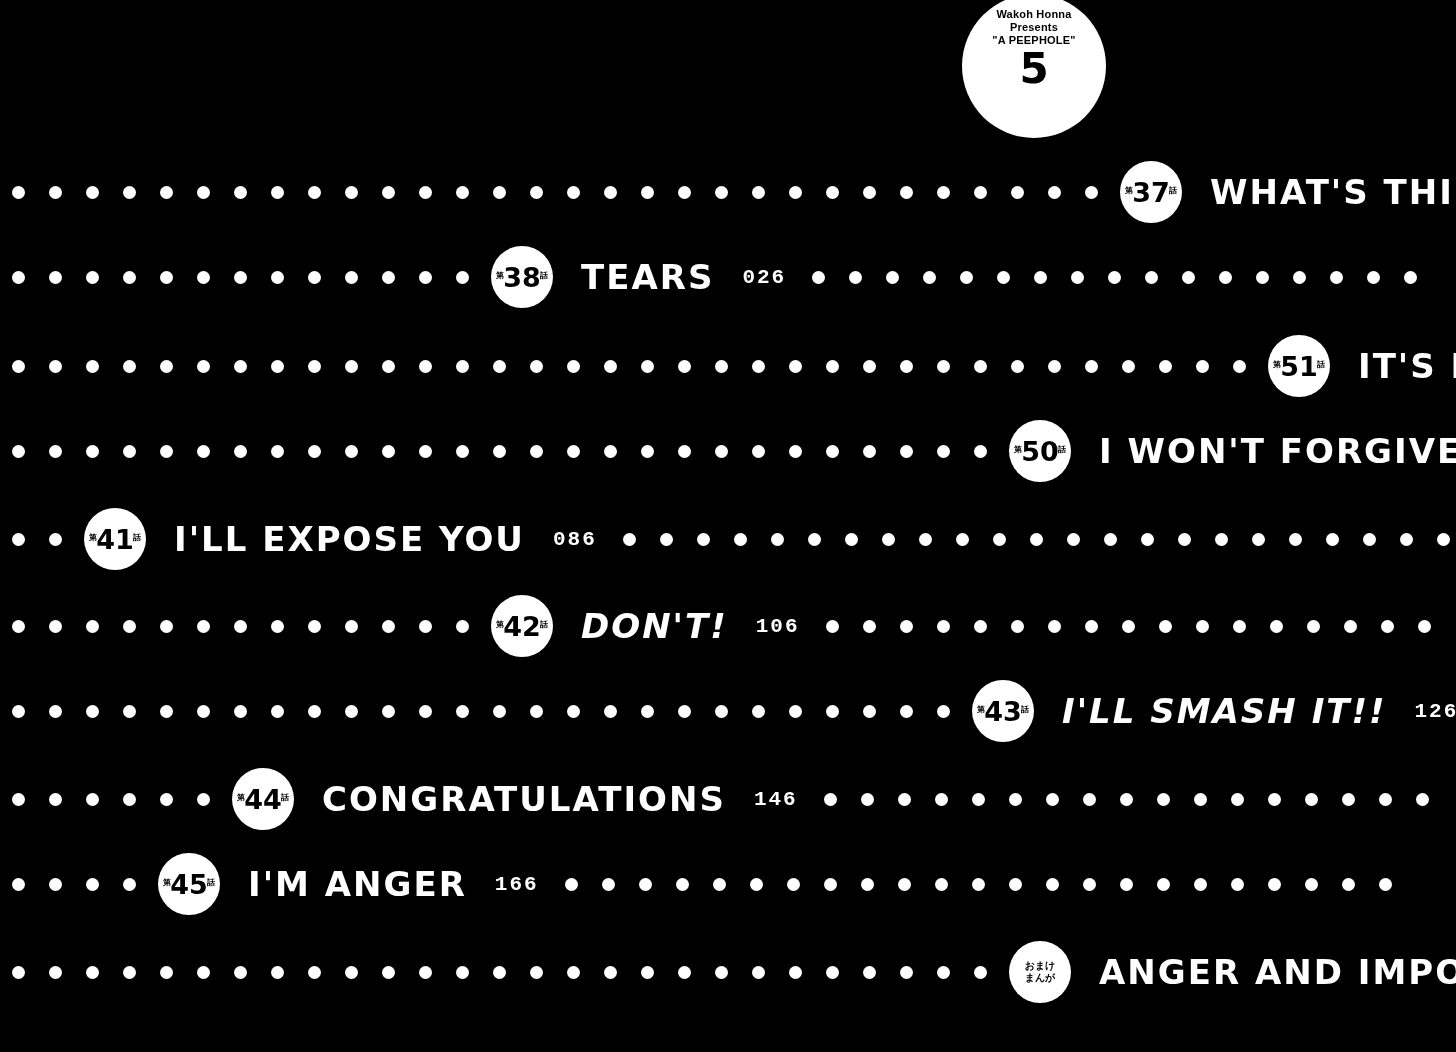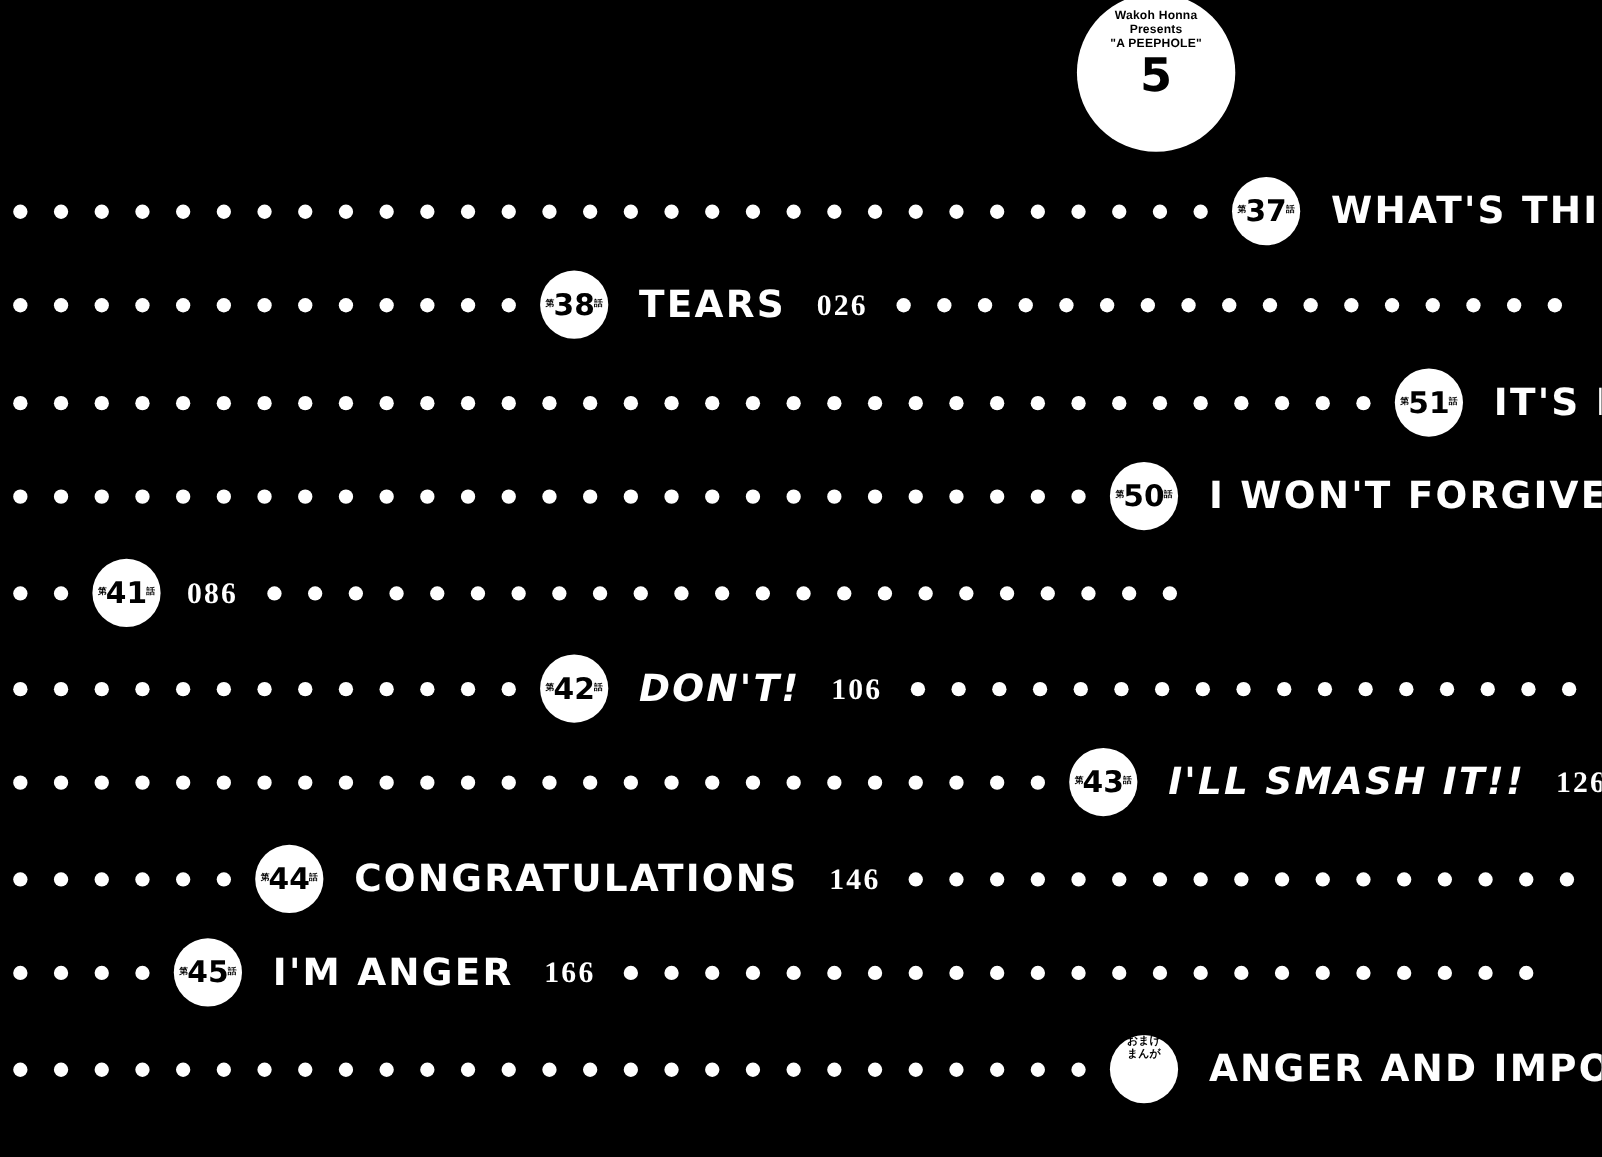--- a/index.html
+++ b/index.html
@@ -13,21 +13,21 @@
     overflow: hidden;
     font-family: "Liberation Sans", sans-serif;
     color: #ffffff;
     position: relative;
   }
 
   
   .header {
     position: absolute;
     top: 0;
-    left: 17px;
+    left: 0;
     width: 1172px;
     height: 140px;
   }
   .badge {
     position: absolute;
     left: 962px;
     top: -6px;
     width: 144px;
     height: 144px;
     border-radius: 50%;
@@ -113,46 +113,46 @@
     position: absolute;
     font-size: 8px;
     font-weight: bold;
     line-height: 8px;
     font-family: "DejaVu Sans", sans-serif;
   }
   .chapnum .ja-l { left: 5px; top: 26px; }
   .chapnum .ja-r { right: 5px; top: 26px; }
   .chapnum.omake {
     flex-direction: column;
-    justify-content: flex-start;
+    justify-content: center;
   }
   .chapnum.omake .ja-stack {
     font-size: 10px;
     font-weight: bold;
     line-height: 12px;
     text-align: center;
     font-family: "DejaVu Sans", sans-serif;
   }
   .title {
     flex: 0 0 auto;
     font-size: 34px;
     font-weight: bold;
     letter-spacing: 2px;
     white-space: nowrap;
     font-family: "DejaVu Sans", sans-serif;
     margin: 0 14px 0 18px;
   }
   .title.italic { font-style: italic; }
   .page {
     flex: 0 0 auto;
-    font-size: 27px;
+    font-size: 21px;
     font-weight: bold;
     letter-spacing: 2px;
     white-space: nowrap;
-    font-family: Liberation Serif, serif;
+    font-family: Liberation Mono, monospace;
     margin: 0 14px;
   }
 </style>
 </head>
 <body>
 
 <div class="header">
   <div class="badge">
     <div class="b-line">Wakoh Honna</div>
     <div class="b-line">Presents</div>
@@ -332,20 +332,21 @@
     <div class="row" style="top: 493px;">
       <div class="dots">
         <span class="dot"></span>
         <span class="dot"></span>
       </div>
       <div class="chapnum">
         <span class="ja-l">第</span>
         <span class="num">41</span>
         <span class="ja-r">話</span>
       </div>
+      <div class="title">I'LL EXPOSE YOU</div>
       <div class="page">086</div>
       <div class="dots grow">
         <span class="dot"></span>
         <span class="dot"></span>
         <span class="dot"></span>
         <span class="dot"></span>
         <span class="dot"></span>
         <span class="dot"></span>
         <span class="dot"></span>
         <span class="dot"></span>

